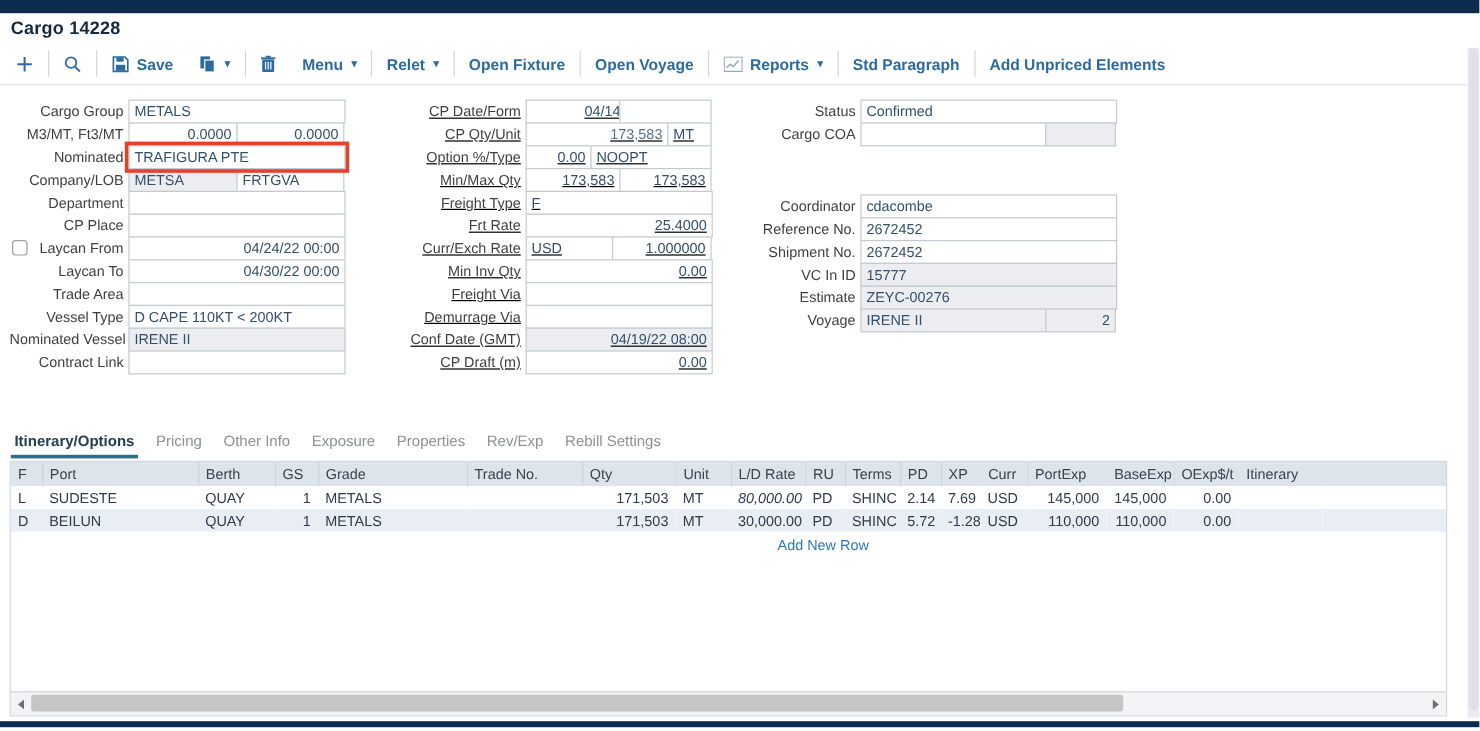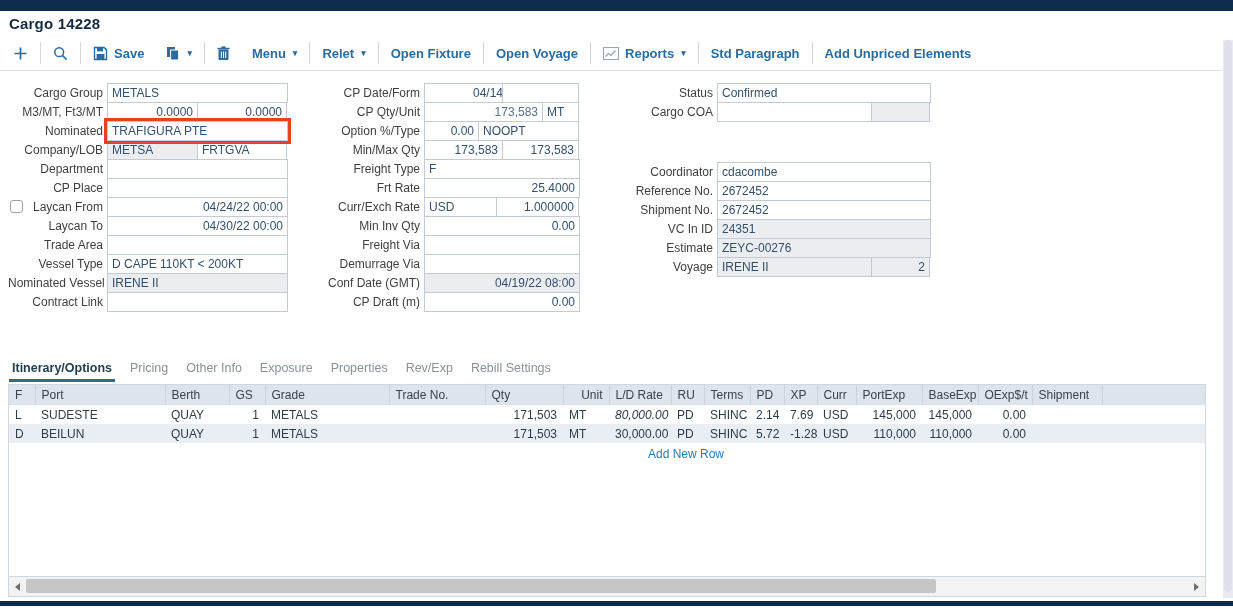--- a/index.html
+++ b/index.html
@@ -18,21 +18,21 @@
   .titem{display:flex;align-items:center;gap:6px;padding:0 11px;cursor:pointer;}
   .tsep{width:1px;height:22px;background:#d6d6d6;margin:0 1px;}
   .ticon{display:flex;align-items:center;color:#2b6b9f;}
   .ticon.gray{color:#93a6b5;}
   .caret{font-size:9px;line-height:1;margin-left:1px;}
   .toolbar-rule{position:absolute;top:70px;left:0;width:1222px;height:1px;background:#e2e2e2;}
 
   
   .fcol{position:absolute;top:83px;}
   #col-left{left:8px;}
-  #col-mid{left:314px;}
+  #col-mid{left:328px;text-decoration:underline;}
   #col-right{left:620px;}
   .frow{display:flex;height:20px;margin-top:-1px;position:relative;}
   .frow:first-child{margin-top:0;}
   .flabel{text-align:right;padding-right:4px;line-height:20px;color:#3f3f3f;font-size:12px;white-space:nowrap;}
   #col-left .flabel{width:95px;}
   #col-mid .flabel{width:106px;}
   #col-right .flabel{width:93px;}
   .fields{display:flex;}
   .field{border:1px solid #c3cad1;background:#fff;height:20px;line-height:18px;box-sizing:border-box;
     font-size:12px;color:#33506b;padding:0 4px;margin-left:-1px;white-space:nowrap;overflow:hidden;}
@@ -354,21 +354,21 @@
     </div>
     <div class="frow">
       <div class="flabel">Shipment No.</div>
       <div class="fields">
         <div class="field" style="width: 214px;">2672452</div>
       </div>
     </div>
     <div class="frow">
       <div class="flabel">VC In ID</div>
       <div class="fields">
-        <div class="field ro" style="width: 214px;">24351</div>
+        <div class="field ro" style="width: 214px;">15777</div>
       </div>
     </div>
     <div class="frow">
       <div class="flabel">Estimate</div>
       <div class="fields">
         <div class="field ro" style="width: 214px;">ZEYC-00276</div>
       </div>
     </div>
     <div class="frow">
       <div class="flabel">Voyage</div>
@@ -393,31 +393,31 @@
   <table class="grid" id="itin-table">
     <thead>
         <tr id="itin-head">
           <th style="width: 26px;">F</th>
           <th style="width: 130px;">Port</th>
           <th style="width: 64px;">Berth</th>
           <th style="width: 36px;">GS</th>
           <th style="width: 124px;">Grade</th>
           <th style="width: 96px;">Trade No.</th>
           <th style="width: 78px;">Qty</th>
-          <th style="width: 46px; text-align: right;">Unit</th>
+          <th style="width: 46px;">Unit</th>
           <th style="width: 62px;">L/D Rate</th>
           <th style="width: 33px;">RU</th>
           <th style="width: 46px;">Terms</th>
           <th style="width: 34px;">PD</th>
           <th style="width: 33px;">XP</th>
           <th style="width: 39px;">Curr</th>
           <th style="width: 66px;">PortExp</th>
           <th style="width: 56px;">BaseExp</th>
           <th style="width: 54px;">OExp$/t</th>
-          <th style="width: 70px;">Shipment</th>
+          <th style="width: 70px;">Itinerary</th>
           <th></th>
         </tr>
       </thead>
     <tbody id="itin-body">
         <tr>
           <td style="text-align: left;">L</td>
           <td style="text-align: left;">SUDESTE</td>
           <td style="text-align: left;">QUAY</td>
           <td style="text-align: right;">1</td>
           <td style="text-align: left;">METALS</td>

